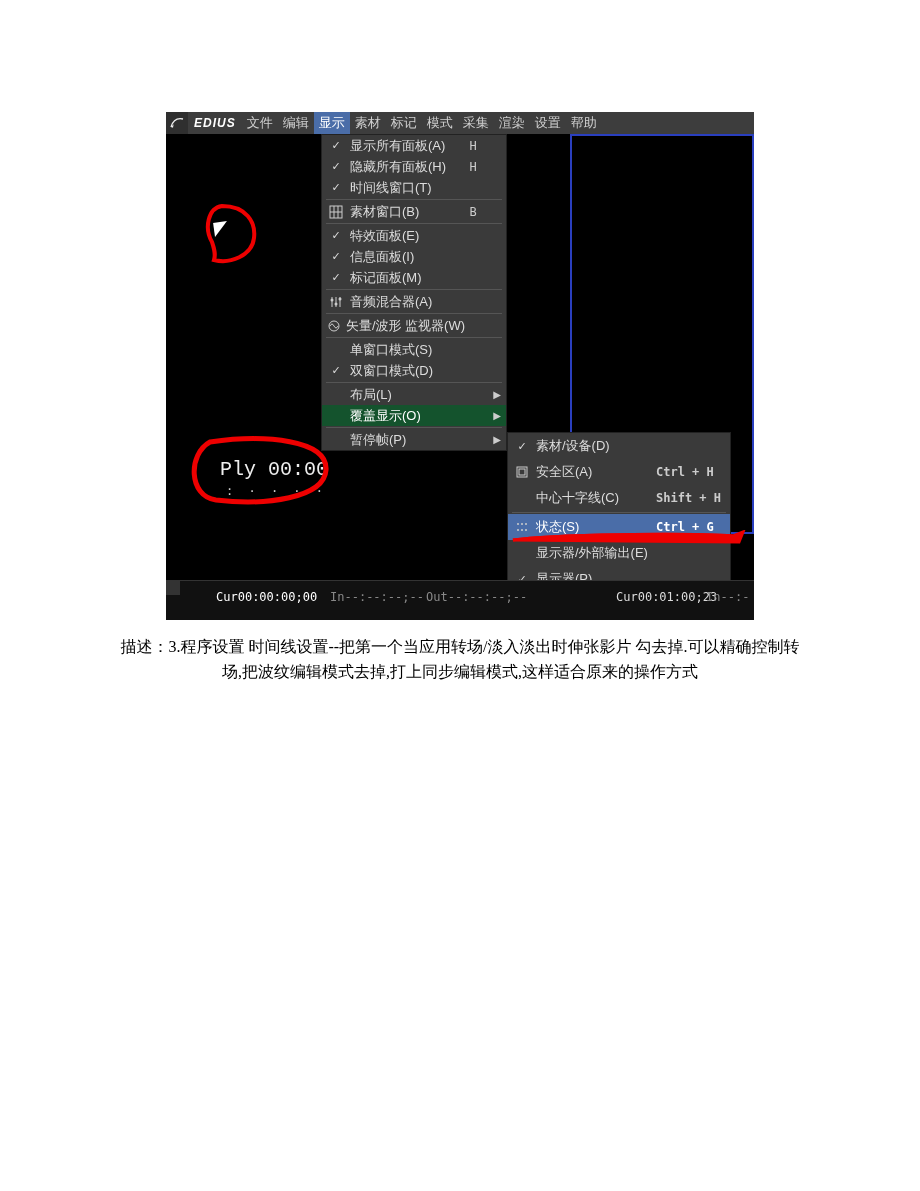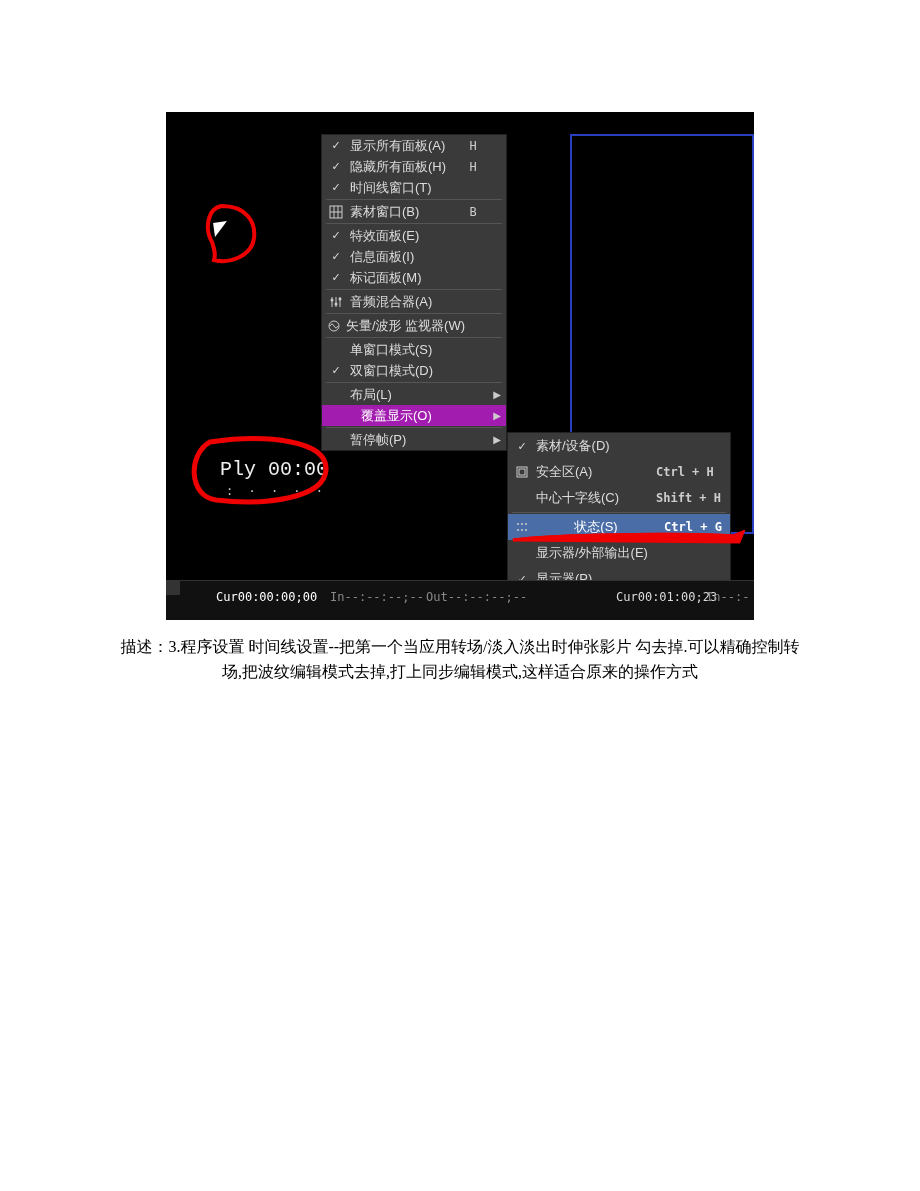--- a/index.html
+++ b/index.html
@@ -12,27 +12,27 @@
   .appname { font-style:italic; font-weight:bold; font-family:sans-serif; font-size:12px; padding:0 6px; letter-spacing:1px; color:#fff; }
   .mitem { padding:0 5px; height:22px; line-height:22px; }
   .mitem.active { background:#4a6da8; color:#fff; }
   .dropdown { position:absolute; top:22px; left:155px; width:186px; background:#3a3a3a; border:1px solid #222; font-family:"SimSun",sans-serif; font-size:13px; color:#ddd; }
   .drow { display:flex; align-items:center; height:21px; }
   .dcheck { width:28px; display:flex; align-items:center; justify-content:center; color:#ddd; font-size:11px; }
   .dlabel { flex:1; white-space:nowrap; }
   .dkey { width:30px; text-align:center; font-size:12px; color:#ccc; font-family:monospace; }
   .darrow { width:18px; text-align:center; font-size:10px; color:#ccc; }
   .dsep { height:1px; background:#555; margin:1px 4px; }
-  .drow.hl { background:#a21caf; color:#fff;gap:11px; }
+  .drow.hl { background:#14532d; color:#fff; }
   .submenu { position:absolute; top:320px; left:341px; width:224px; background:#3a3a3a; border:1px solid #222; font-family:"SimSun",sans-serif; font-size:13px; color:#ddd; }
   .srow { display:flex; align-items:center; height:26px; }
   .scheck { width:28px; display:flex; align-items:center; justify-content:center; font-size:11px; color:#ddd; }
   .slabel { flex:1; white-space:nowrap; }
   .skey { width:74px; font-size:12px; color:#ccc; font-family:monospace;font-weight:bold; }
-  .srow.hl { background:#4a6da8; color:#fff;text-align:center; }
+  .srow.hl { background:#4a6da8; color:#fff; }
   .srow.hl .skey { color:#fff; }
   .rightpanel { position:absolute; top:22px; left:404px; right:0; height:400px; border:2px solid #2a3fbf; background:#000; }
   .timebar { position:absolute; left:0; bottom:0; width:100%; height:40px; background:#111; border-top:1px solid #333; }
   .timebar .clip { position:absolute; left:0; top:0; width:14px; height:14px; background:#333; }
   .timebar .cur { position:absolute; left:50px; top:9px; font-family:monospace; font-size:12px; color:#ffffff; }
   .timebar .cur2 { position:absolute; left:450px; top:9px; font-family:monospace; font-size:12px; color:#ddd; }
   .timebar .in { position:absolute; left:164px; top:9px; font-family:monospace; font-size:12px; color:#888; }
   .timebar .in2 { position:absolute; left:540px; top:9px; font-family:monospace; font-size:12px; color:#888; }
   .timebar .out { position:absolute; left:260px; top:9px; font-family:monospace; font-size:12px; color:#888; }
   .ply { position:absolute; left:54px; top:346px; font-family:Liberation Mono, monospace; font-size:20px; color:#eee; }
@@ -46,20 +46,41 @@
 </style>
 </head>
 <body>
 
 <div class="page">
 
   <div class="shot">
 
     <div class="rightpanel"></div>
 
+    <div class="menubar">
+      <div class="logo">
+        <svg viewBox="0 0 24 24">
+            <path d="M3 18 C6 8 12 4 21 6" stroke="#eee" stroke-width="2" fill="none"></path>
+            <path d="M3 18 L7 14 L6 19 Z" fill="#eee"></path>
+          </svg>
+      </div>
+      <div class="appname">EDIUS</div>
+      <div id="menu-items" style="display: flex;">
+          <div class="mitem">文件</div>
+          <div class="mitem">编辑</div>
+          <div class="mitem active">显示</div>
+          <div class="mitem">素材</div>
+          <div class="mitem">标记</div>
+          <div class="mitem">模式</div>
+          <div class="mitem">采集</div>
+          <div class="mitem">渲染</div>
+          <div class="mitem">设置</div>
+          <div class="mitem">帮助</div>
+        </div>
+    </div>
 
     <div class="dropdown" id="dropdown">
         <div class="drow">
           <div class="dcheck">✓</div>
           <div class="dlabel">显示所有面板(A)</div>
           <div class="dkey">H</div>
           <div class="darrow"></div>
         </div>
         <div class="drow">
           <div class="dcheck">✓</div>

